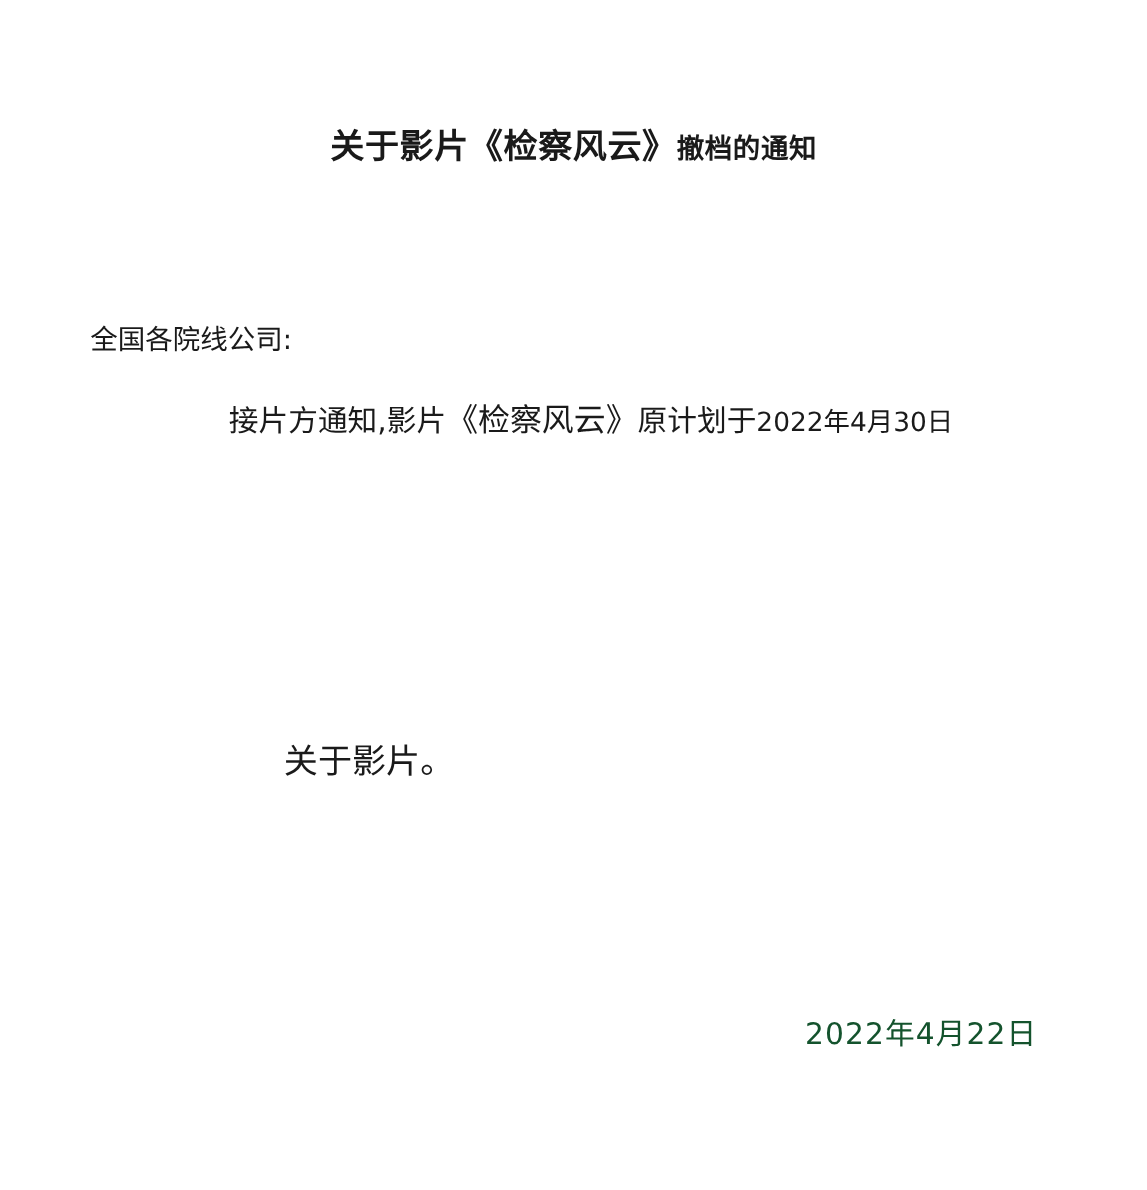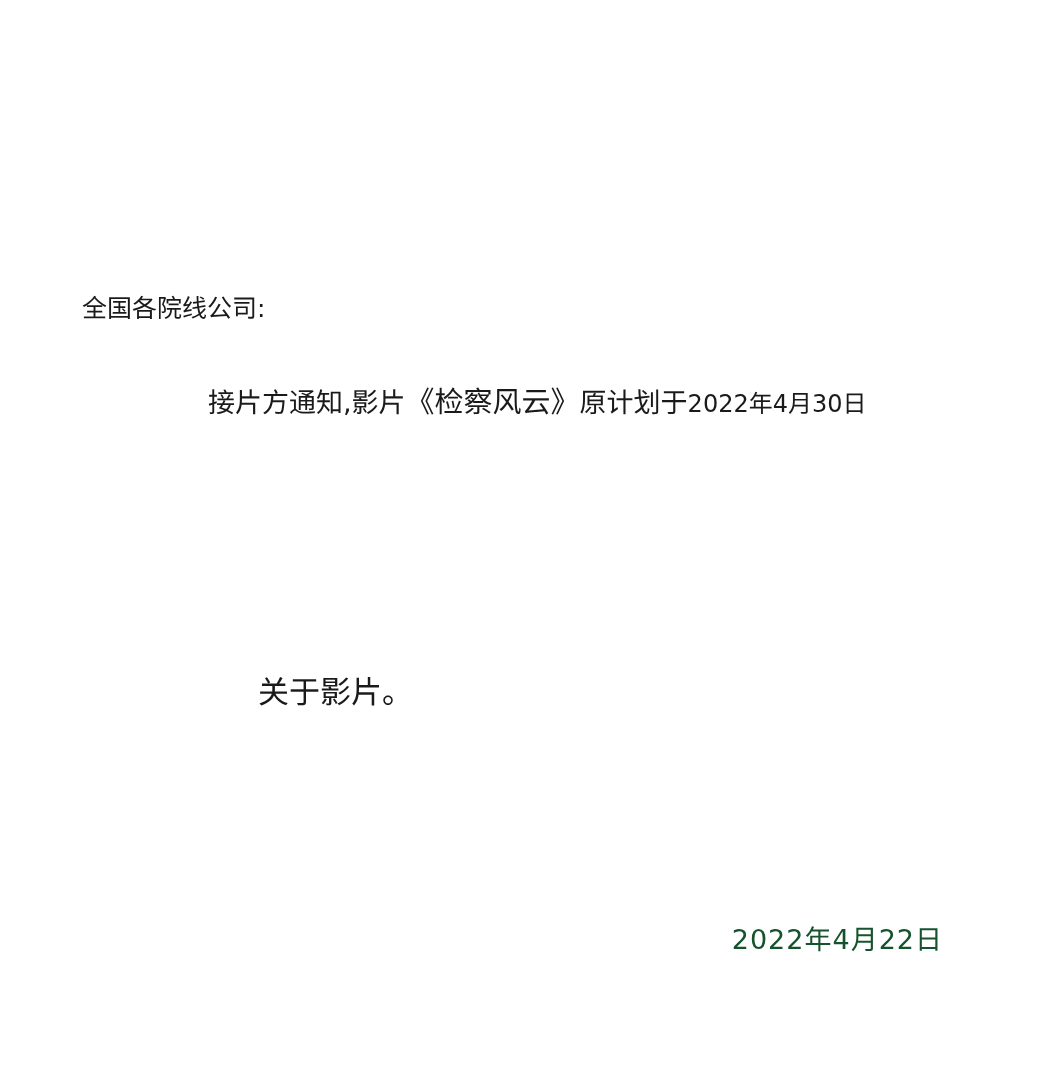--- a/index.html
+++ b/index.html
@@ -53,21 +53,20 @@
   .body-line {
     position: absolute;
     font-size: 25px;
     color: #1a1a1a;
     white-space: nowrap;
   }
   .body-line-1 {
     top: 358px;
     left: 208px;
     font-size: 27px;
-    margin-top: 20px;
   }
   .body-line-1 .film-name {
     font-size: 29px;
   }
   .body-line-1 .date-inline {
     font-size: 24px;
   }
   .body-line-2 {
     top: 425px;
     left: 88px;
@@ -99,20 +98,23 @@
     color: #14532d;
     white-space: nowrap;
     letter-spacing: 1px;
   }
 </style>
 </head>
 <body>
 
 <div class="page">
 
+  <div class="doc-title">
+    <span class="title-main">关于影片《检察风云》</span><span class="title-tail">撤档的通知</span>
+  </div>
 
   <div class="salutation">全国各院线公司:</div>
 
   <div class="body-line body-line-1">
     <span>接片方通知,影片</span><span class="film-name">《检察风云》</span><span>原计划于</span><span class="date-inline">2022年4月30日</span>
   </div>
 
 
   <div class="closing">关于影片。</div>
 

